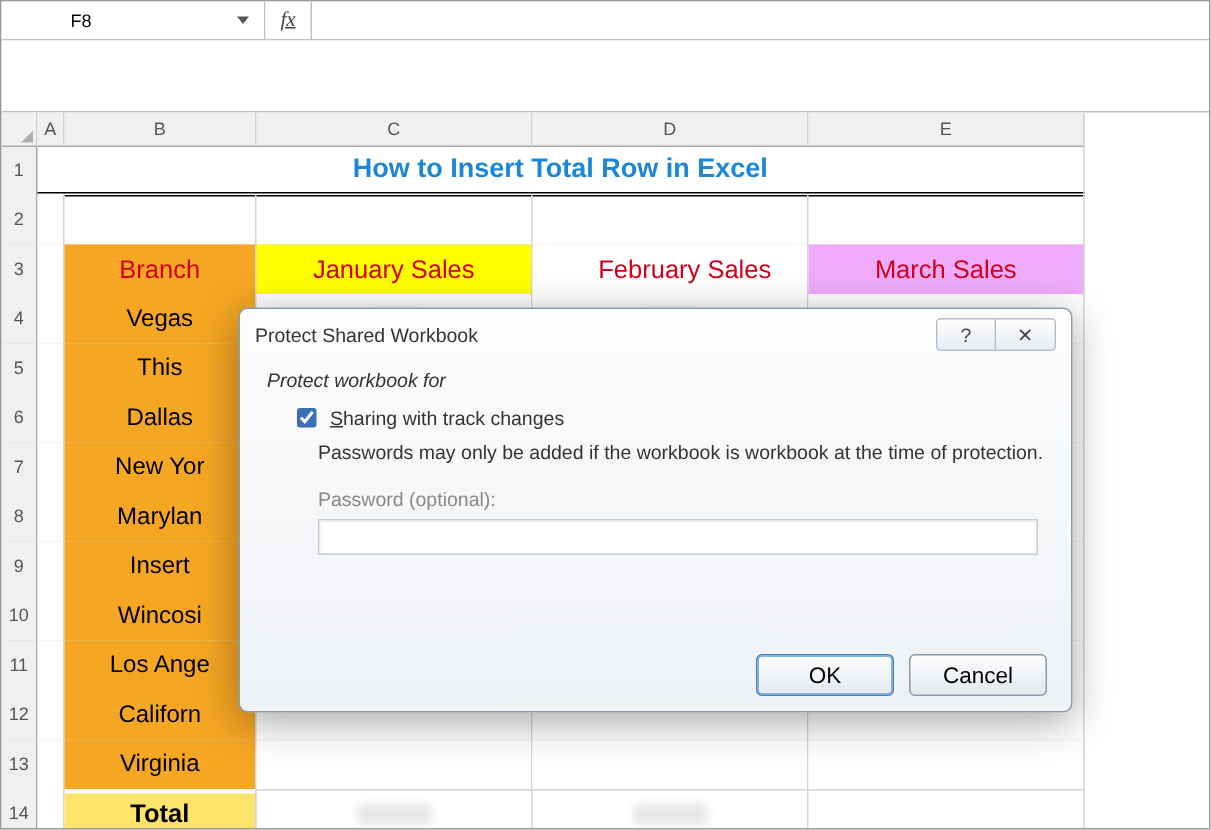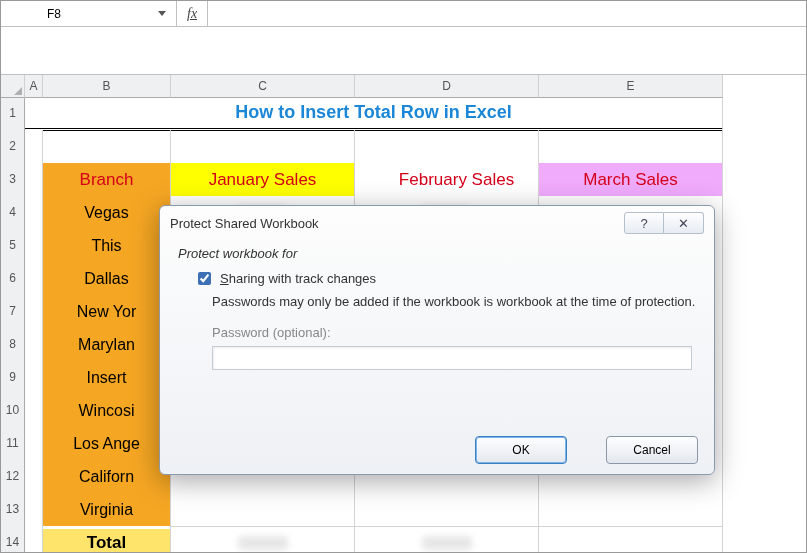--- a/index.html
+++ b/index.html
@@ -212,23 +212,22 @@
     justify-content: flex-end;
     gap: 10px;
     padding: 0 16px;
   }
   .btn {
     min-width: 92px;
     height: 28px;
     border: 1px solid #8a97a6;
     border-radius: 4px;
     background: linear-gradient(#fefefe,#e3e8ef);
-    font-size: 12px;
+    font-size: 15px;
     cursor: pointer;
-    margin-left: 29px;
   }
   .btn.primary {
     border: 1px solid #3b7fc4;
     box-shadow: 0 0 0 1px #7db3e8 inset;
   }
   .blur { filter: blur(3px); background:#e7e7e7; color:#e7e7e7; border-radius:4px; width:50px; height:14px; }
 </style>
 </head>
 <body>
 

